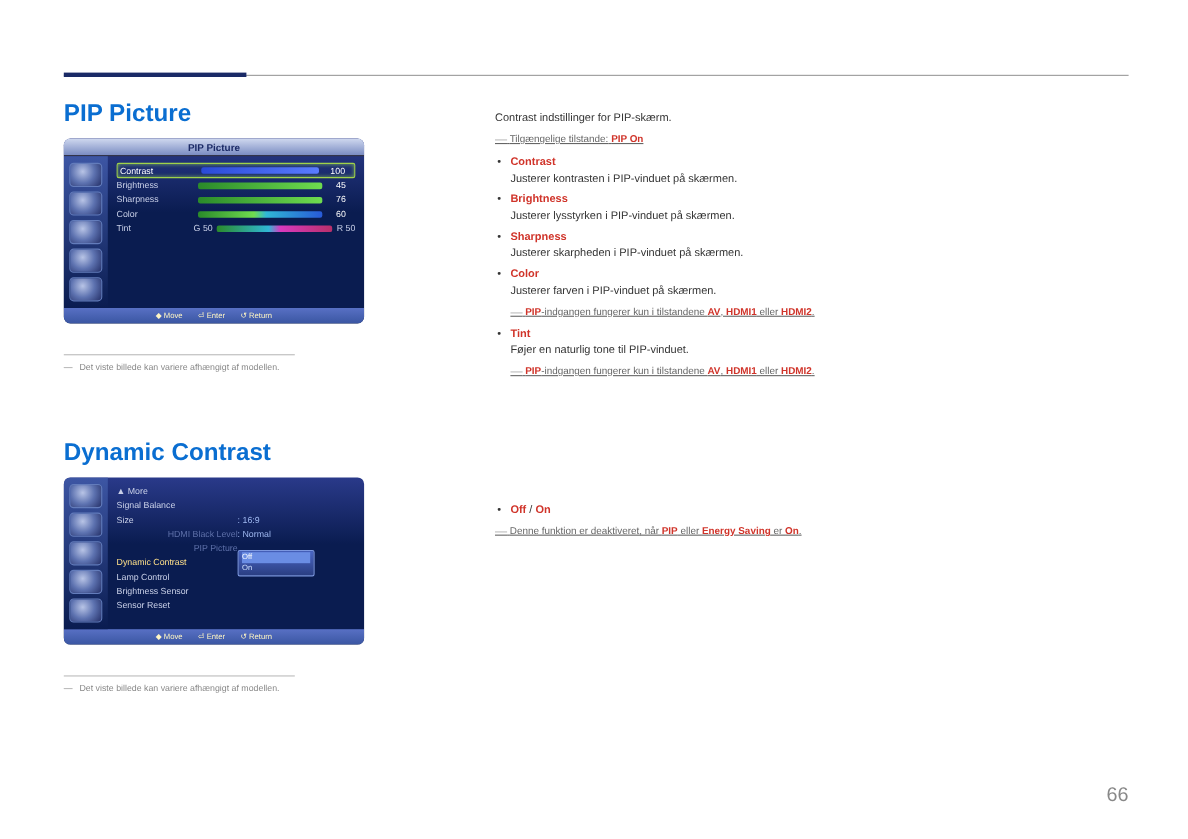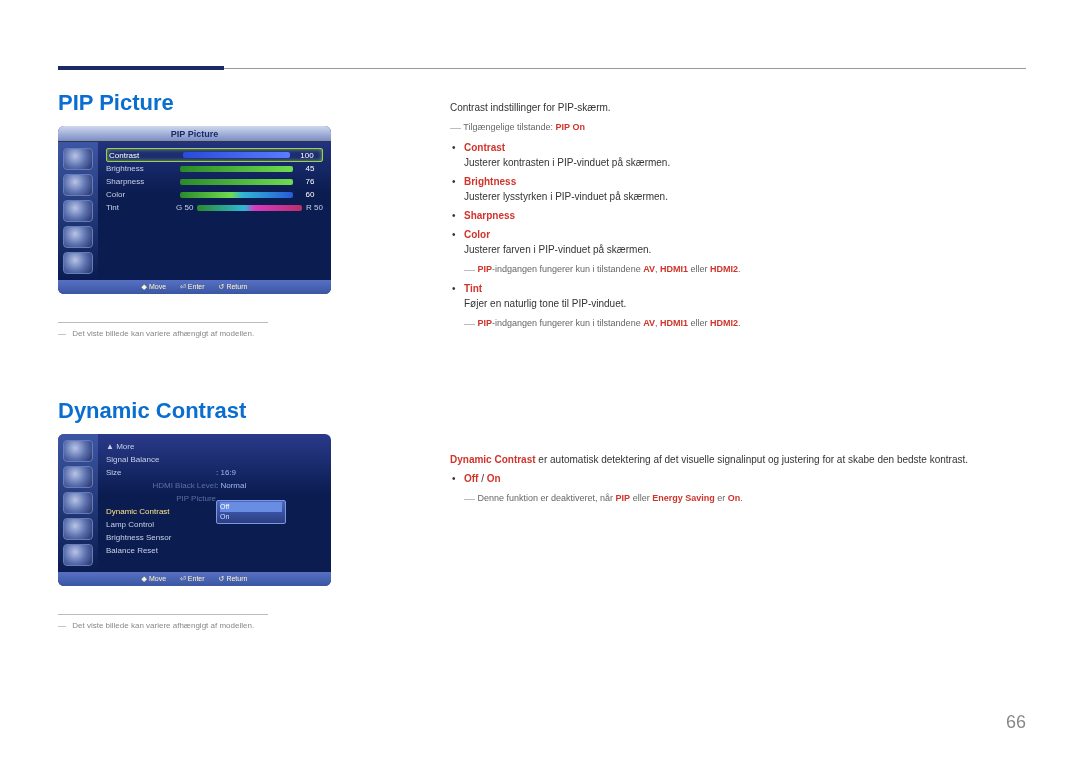--- a/index.html
+++ b/index.html
@@ -113,21 +113,21 @@
   }
   .dash { color: #888; margin-right: 4px; }
 
   
   .r-item { margin: 4px 0 4px 14px; position: relative; }
   .r-item::before { content: "•"; position: absolute; left: -12px; color: #333; }
   .hl-red { color: #d0342a; font-weight: 600; }
   .hl-bold { font-weight: 600; }
   .quote-bar {
     border-left: 0px; margin: 4px 0 4px 0px;
-    font-size: 9px; color: #666;
+    font-size: 9px; color: #666; text-decoration: underline;
   }
   .quote-bar .dashsym { color: #aaa; font-size: 11px; vertical-align: -1px; }
 
   
   .osd-list .row2 { display:flex; height:13px; align-items:center; }
   .osd-list .row2 .lab { width:110px; }
   .osd-list .row2 .rv { color:#9fb8f0; }
   .osd-list .row2.dim { color:#5d6fa8;text-align:right; }
   .osd-list .row2.hl .lab { color:#ffe08a; }
   .dropdown {
@@ -250,21 +250,21 @@
               <span class="opt">On</span>
             </span>
           </div>
           <div class="row2">
               <span class="lab">Lamp Control</span>
             </div>
           <div class="row2">
               <span class="lab">Brightness Sensor</span>
             </div>
           <div class="row2">
-              <span class="lab">Balance Reset</span>
+              <span class="lab">Sensor Reset</span>
             </div>
         </div>
       </div>
       <div class="osd-footer">
         <span>◆ <span>Move</span></span>
         <span>⏎ <span>Enter</span></span>
         <span>↺ <span>Return</span></span>
       </div>
     </div>
 
@@ -287,45 +287,43 @@
   <div class="r-item">
     <div class="hl-red">Contrast</div>
     <div>Justerer kontrasten i PIP-vinduet på skærmen.</div>
   </div>
   <div class="r-item">
     <div class="hl-red">Brightness</div>
     <div>Justerer lysstyrken i PIP-vinduet på skærmen.</div>
   </div>
   <div class="r-item">
     <div class="hl-red">Sharpness</div>
+    <div>Justerer skarpheden i PIP-vinduet på skærmen.</div>
   </div>
   <div class="r-item">
     <div class="hl-red">Color</div>
     <div>Justerer farven i PIP-vinduet på skærmen.</div>
     <div class="quote-bar">
       <span class="dashsym">―</span>
       <span class="hl-red hl-bold">PIP</span><span>-indgangen fungerer kun i tilstandene </span><span class="hl-red hl-bold">AV</span><span>, </span><span class="hl-red hl-bold">HDMI1</span><span> eller </span><span class="hl-red hl-bold">HDMI2</span><span>.</span>
     </div>
   </div>
   <div class="r-item">
     <div class="hl-red">Tint</div>
     <div>Føjer en naturlig tone til PIP-vinduet.</div>
     <div class="quote-bar">
       <span class="dashsym">―</span>
       <span class="hl-red hl-bold">PIP</span><span>-indgangen fungerer kun i tilstandene </span><span class="hl-red hl-bold">AV</span><span>, </span><span class="hl-red hl-bold">HDMI1</span><span> eller </span><span class="hl-red hl-bold">HDMI2</span><span>.</span>
     </div>
   </div>
 </div>
 
 <div class="right-sect2">
-  <div>
-    <span class="hl-red hl-bold">Dynamic Contrast</span><span> er automatisk detektering af det visuelle signalinput og justering for at skabe den bedste kontrast.</span>
-  </div>
   <div class="r-item">
     <span class="hl-red hl-bold">Off</span><span> / </span><span class="hl-red hl-bold">On</span>
   </div>
-  <div class="quote-bar" style="margin-left:14px">
+  <div class="quote-bar" style="">
     <span class="dashsym">―</span>
     <span>Denne funktion er deaktiveret, når </span><span class="hl-red hl-bold">PIP</span><span> eller </span><span class="hl-red hl-bold">Energy Saving</span><span> er </span><span class="hl-red hl-bold">On</span><span>.</span>
   </div>
 </div>
 
 <div class="page-num">66</div>
 
 </body></html>

